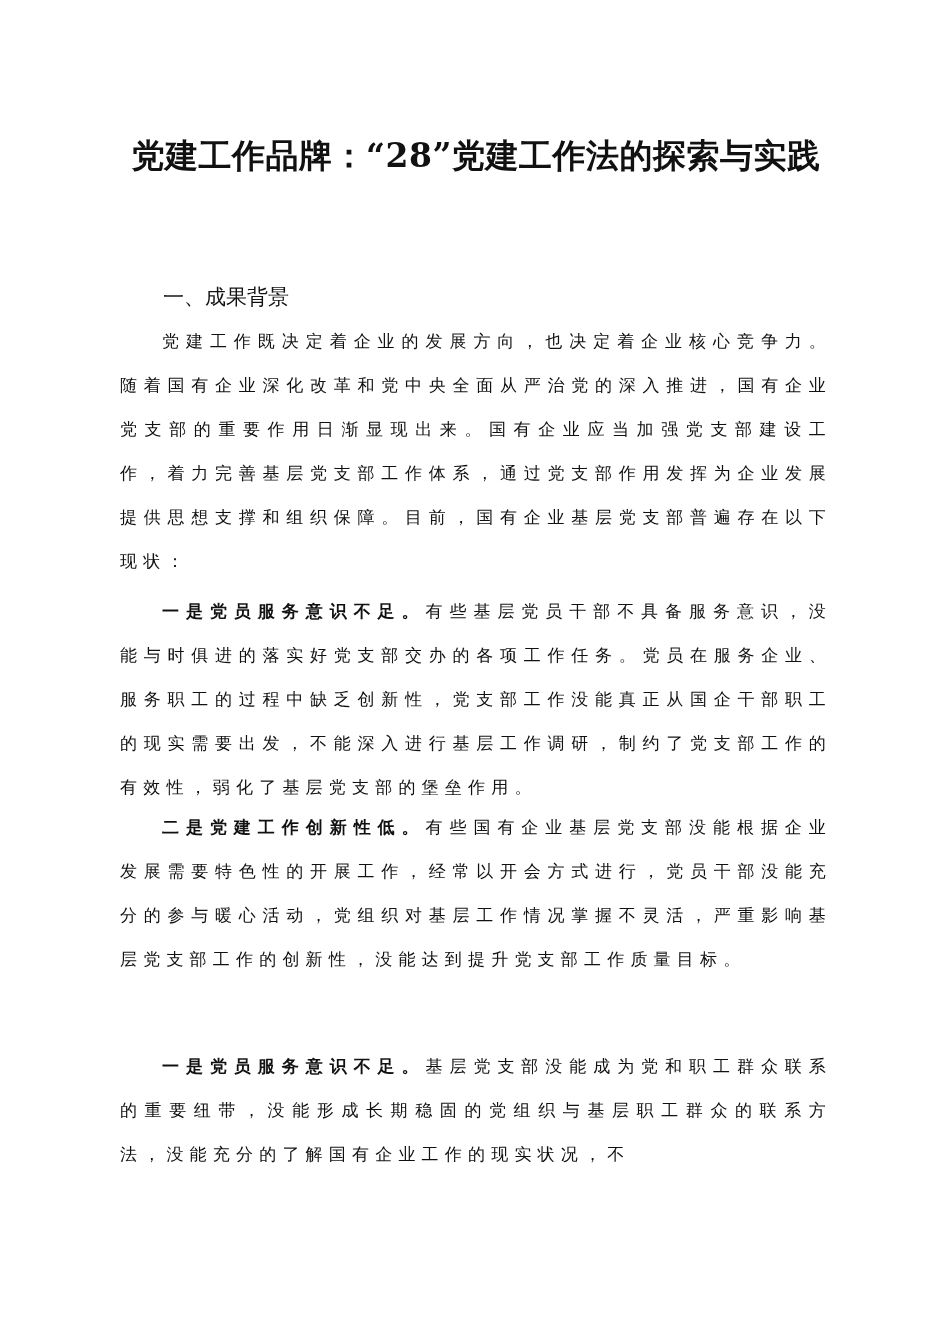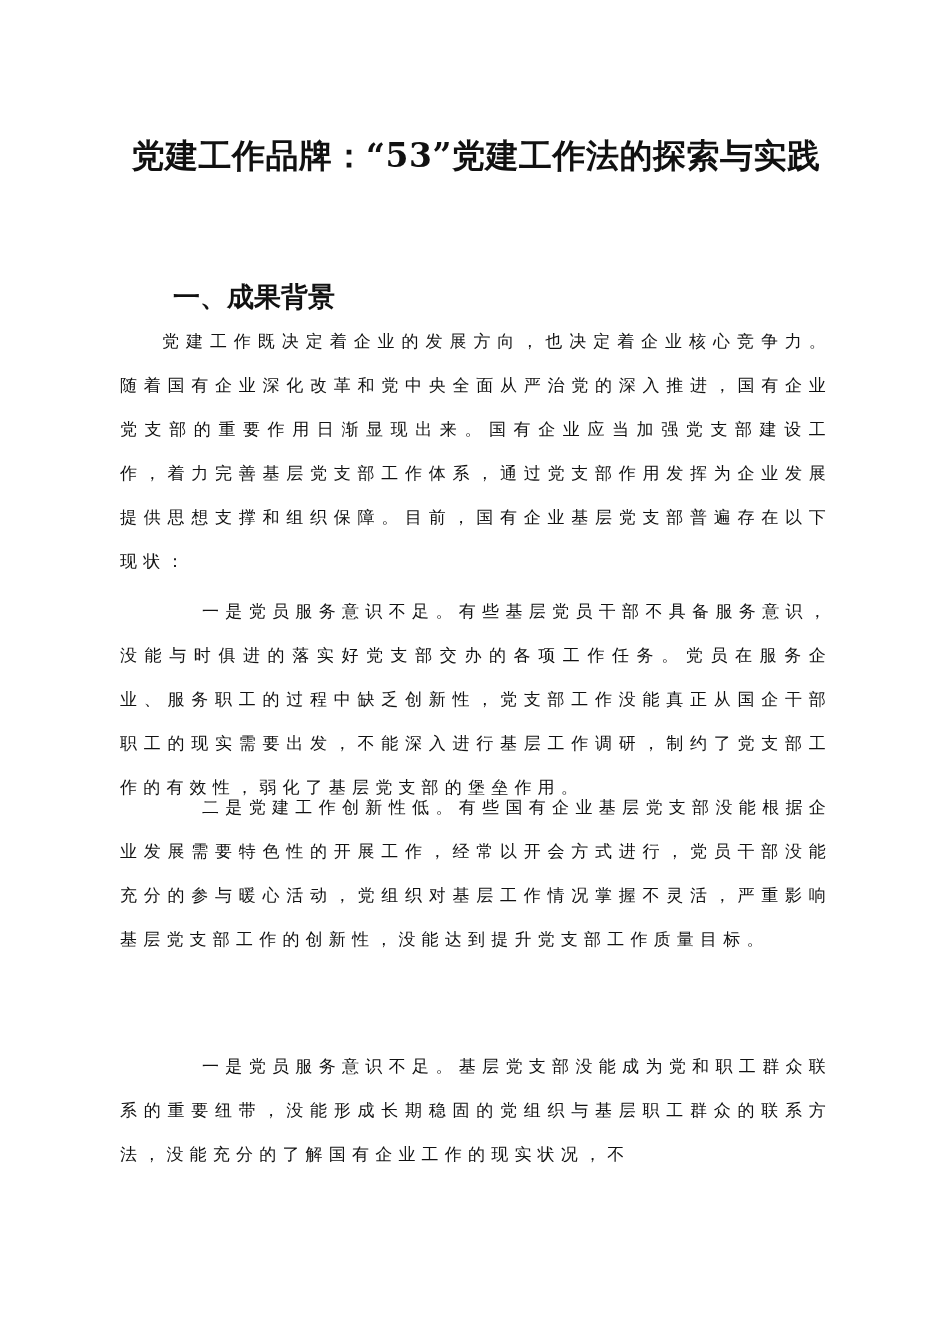--- a/index.html
+++ b/index.html
@@ -28,51 +28,50 @@
       text-align: center;
       font-family: "DejaVu Serif", "Liberation Serif", serif;
       font-weight: bold;
       font-size: 33px;
       line-height: 44px;
       letter-spacing: 0.5px;
     }
     .heading {
       position: absolute;
       top: 282px;
-      left: 53px;
+      left: 43px;
       font-family: "DejaVu Sans", "Liberation Sans", sans-serif;
-      font-weight: bold;
-      font-size: 27px;
+      font-weight: normal;
+      font-size: 21px;
       line-height: 30px;
     }
     .body-text {
       position: absolute;
       left: 0;
       width: 712px;
       font-family: "DejaVu Sans", "Liberation Sans", sans-serif;
       font-size: 17px;
       line-height: 44px;
       letter-spacing: 6.2px;
       text-align: justify;
       text-indent: 42px;
     }
     .p1 { top: 319px; }
     .p2 { top: 589px; }
-    .p3 { top: 785px; }
+    .p3 { top: 805px; }
     .p4 { top: 1044px; }
     .lead {
-      font-weight: normal;
-      margin-left: 40px;
+      font-weight: bold;
     }
   </style>
 </head>
 <body>
 
 <div class="page">
-  <h1 class="title" style="margin:0;">党建工作品牌：“53”党建工作法的探索与实践</h1>
+  <h1 class="title" style="margin:0;">党建工作品牌：“28”党建工作法的探索与实践</h1>
 
   <div class="heading">一、成果背景</div>
 
   <p class="body-text p1" style="margin:0;">
     <span>党建工作既决定着企业的发展方向，也决定着企业核心竞争力。随着国有企业深化改革和党中央全面从严治党的深入推进，国有企业党支部的重要作用日渐显现出来。国有企业应当加强党支部建设工作，着力完善基层党支部工作体系，通过党支部作用发挥为企业发展提供思想支撑和组织保障。目前，国有企业基层党支部普遍存在以下现状：</span>
   </p>
 
   <p class="body-text p2" style="margin:0;">
     <span class="lead">一是党员服务意识不足。</span><span>有些基层党员干部不具备服务意识，没能与时俱进的落实好党支部交办的各项工作任务。党员在服务企业、服务职工的过程中缺乏创新性，党支部工作没能真正从国企干部职工的现实需要出发，不能深入进行基层工作调研，制约了党支部工作的有效性，弱化了基层党支部的堡垒作用。</span>
   </p>

